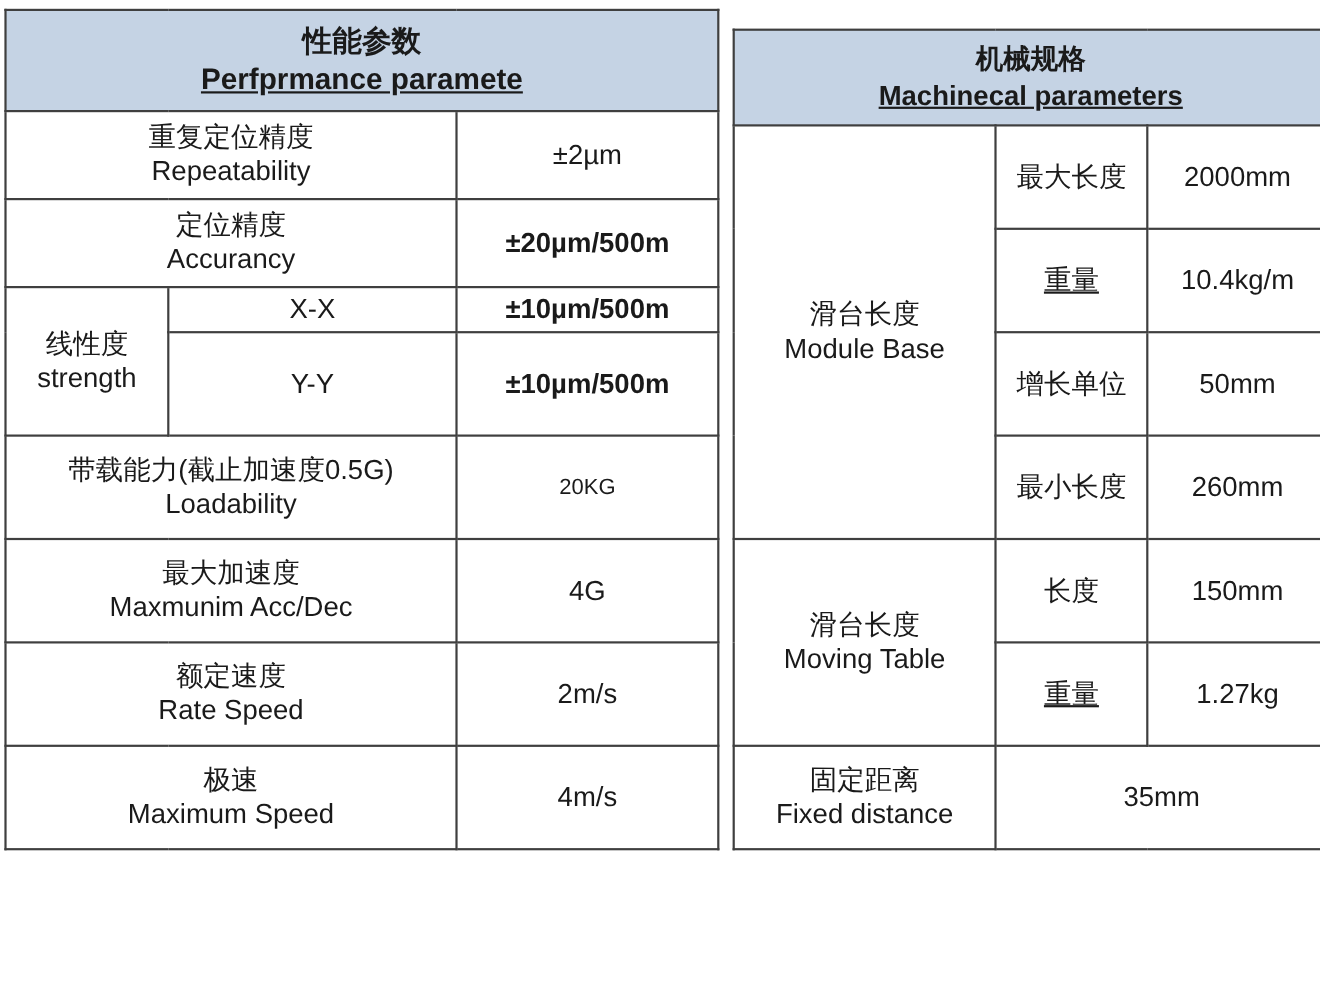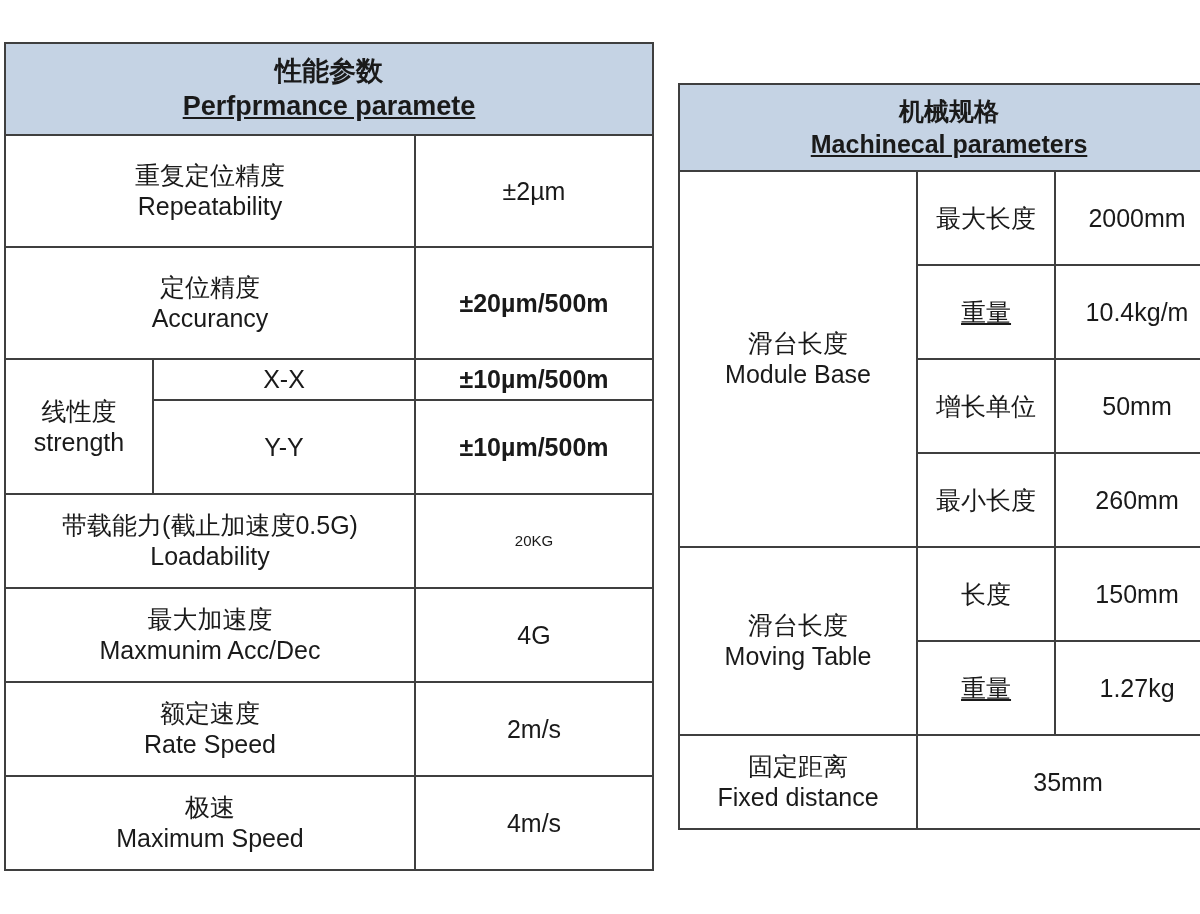--- a/index.html
+++ b/index.html
@@ -16,25 +16,24 @@
   }
   .page {
     position: relative;
     width: 1200px;
     height: 914px;
     box-sizing: border-box;
   }
   .tables {
     display: flex;
     flex-direction: row;
-    align-items: center;
-    gap: 24px;
+    align-items: flex-end;
+    gap: 12px;
     padding: 8px 4px 0 4px;
     box-sizing: border-box;
-    margin-top: 34px;
   }
   table {
     border-collapse: collapse;
     table-layout: fixed;
   }
   table.left {
     width: 648px;
   }
   table.right {
     width: 540px;
@@ -55,32 +54,32 @@
     font-weight: bold;
     font-size: 27px;
     line-height: 1.3;
     padding: 10px 6px;
   }
   .hdr .cn { display: block; }
   .hdr .en { display: block; text-decoration: underline; }
   .two-line .cn { display: block; }
   .two-line .en { display: block; }
   .small-val {
-    font-size: 15px;
+    font-size: 20px;
   }
   .u { text-decoration: underline; }
   .nowrap { white-space: nowrap; font-weight: bold; }
   
   .lc1 { width: 148px; }
   .lc2 { width: 262px; }
   .lc3 { width: 238px; }
   .rc1 { width: 238px; }
   .rc2 { width: 138px; }
   .rc3 { width: 164px; }
-  .h-tall { height: 112px; border-radius: 32px; }
+  .h-tall { height: 80px; border-radius: 32px; }
   .h-mid  { height: 94px; }
   .right td {
     font-size: 25px;
   }
 </style>
 </head>
 <body>
 
 <div class="page">
   <div class="tables">

